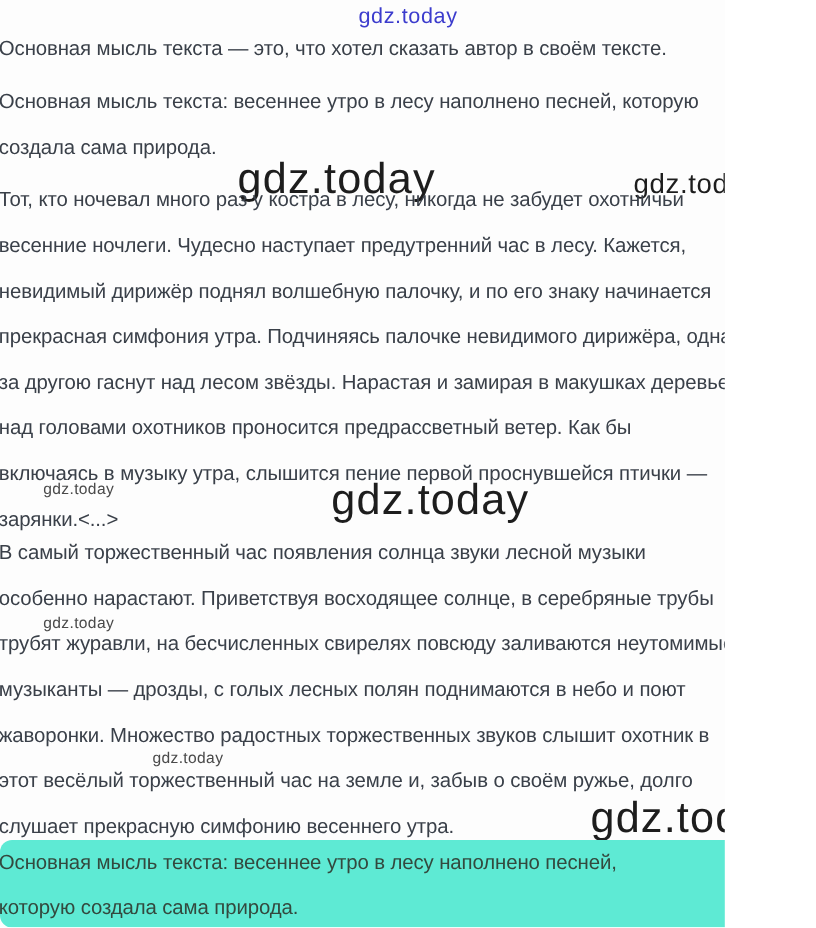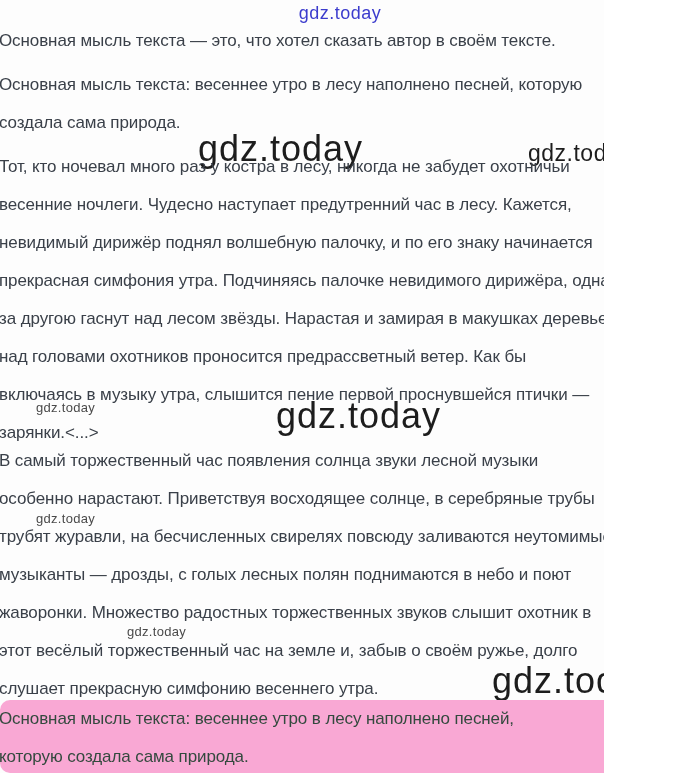--- a/index.html
+++ b/index.html
@@ -30,21 +30,21 @@
   .para-main-idea  { top: 66px; }
   .para-text-1     { top: 148px; }
   .para-text-2     { top: 442px; }
 
   .answer-box {
     position: absolute;
     top: 700px;
     left: 0;
     width: 653px;
     height: 73px;
-    background: #f9a8d4;
+    background: #5eead4;
     border-radius: 10px;
   }
   .answer-box .para {
     top: 0;
     color: #33493e;
   }
 
   
   .wm {
     position: absolute;

